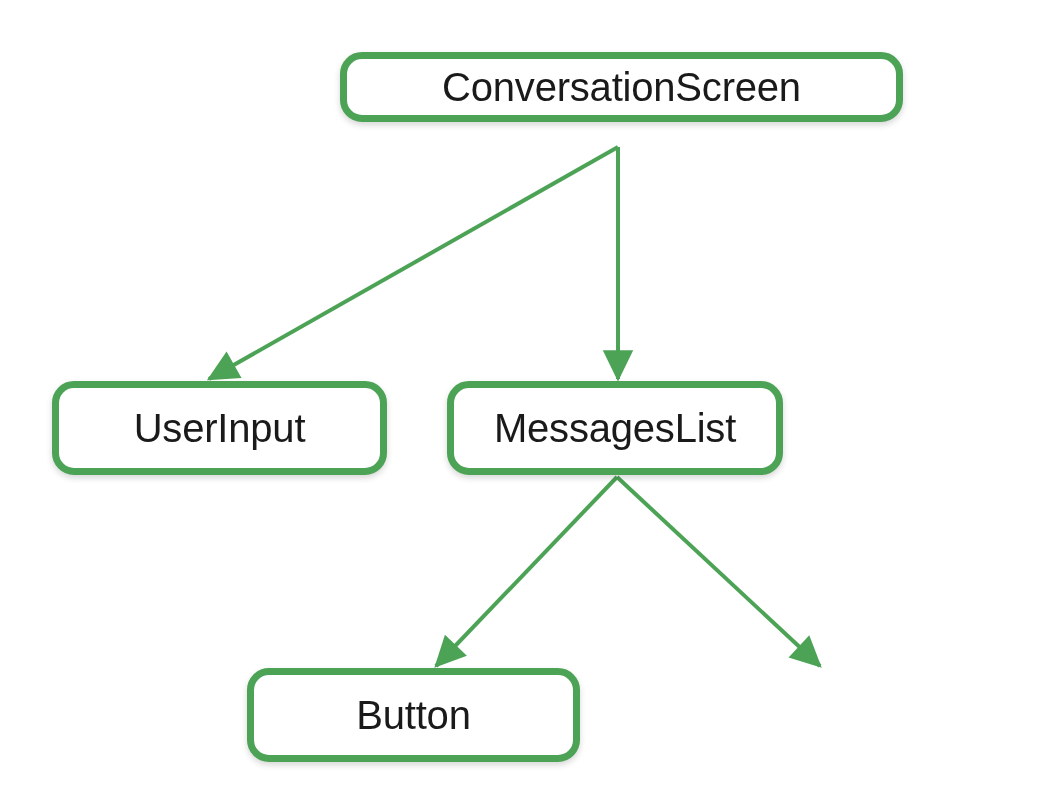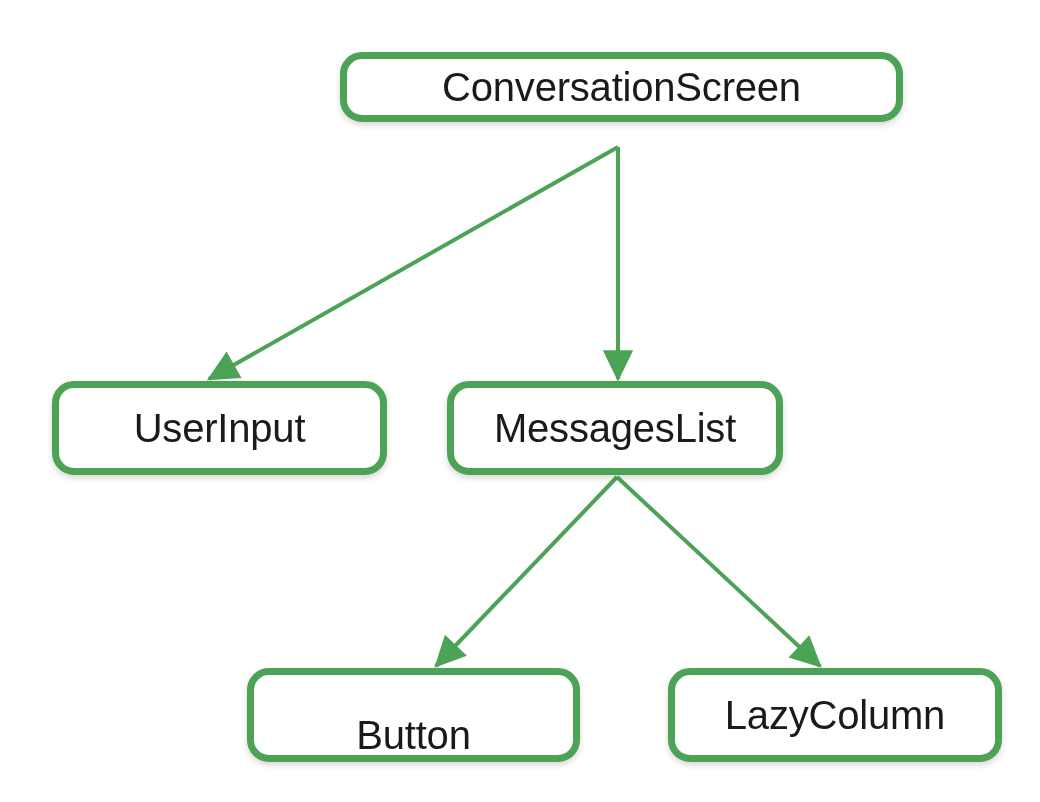--- a/index.html
+++ b/index.html
@@ -63,21 +63,20 @@
     top: 381px;
     width: 336px;
     height: 94px;
     text-align: right;
   }
   .node-button {
     left: 247px;
     top: 668px;
     width: 333px;
     height: 94px;
-    align-items: flex-end;
   }
   .node-lazycolumn {
     left: 668px;
     top: 668px;
     width: 334px;
     height: 94px;
   }
 </style>
 </head>
 <body>
@@ -109,17 +108,14 @@
   </div>
 
   <div class="node node-messageslist">
     <span class="node-label">MessagesList</span>
   </div>
 
   <div class="node node-button">
     <span class="node-label">Button</span>
   </div>
 
-  <div class="node node-lazycolumn">
-    <span class="node-label">LazyColumn</span>
-  </div>
 
 </div>
 
 </body></html>

